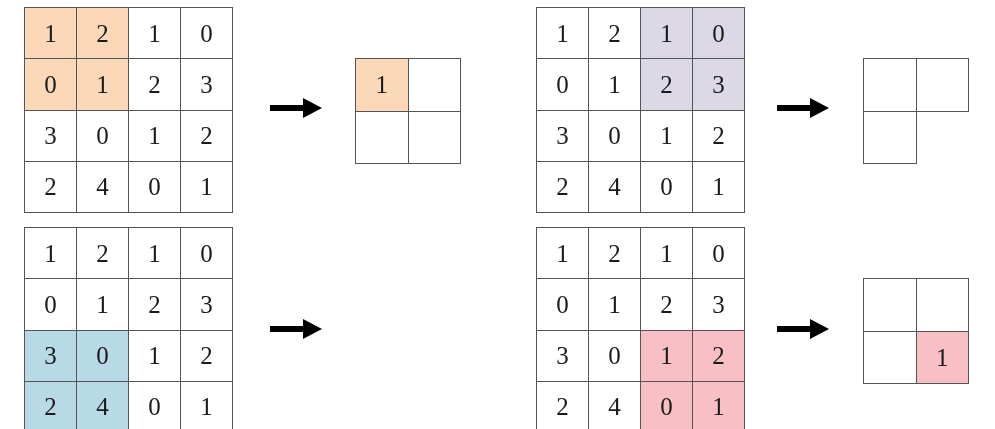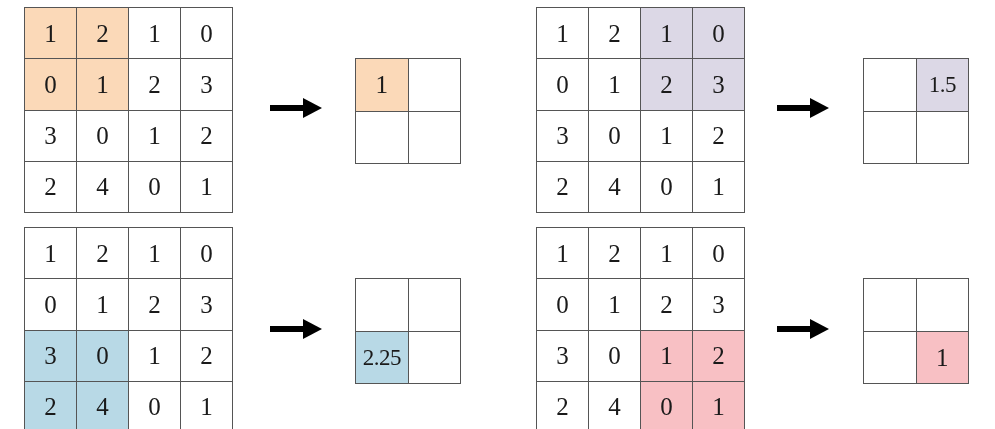--- a/index.html
+++ b/index.html
@@ -136,21 +136,20 @@
       <div class="cell">1</div>
     </div>
     <div class="arrow" style="left: 777px; top: 97px;">
       <svg width="52" height="22" viewBox="0 0 52 22">
         <rect x="0" y="8" width="36" height="6" fill="#000000"></rect>
         <polygon points="33,1 52,11 33,21" fill="#000000"></polygon>
       </svg>
     </div>
     <div class="grid-out" style="left: 863px; top: 58px;">
       <div class="cell"></div>
-      <div class="cell narrow" style="background: rgb(220, 216, 230);">1.5</div>
       <div class="cell"></div>
       <div class="cell"></div>
     </div>
     <div class="grid-in" style="left: 24px; top: 227px;">
       <div class="cell">1</div>
       <div class="cell">2</div>
       <div class="cell">1</div>
       <div class="cell">0</div>
       <div class="cell">0</div>
       <div class="cell">1</div>
@@ -163,26 +162,20 @@
       <div class="cell" style="background: rgb(184, 217, 230);">2</div>
       <div class="cell" style="background: rgb(184, 217, 230);">4</div>
       <div class="cell">0</div>
       <div class="cell">1</div>
     </div>
     <div class="arrow" style="left: 270px; top: 318px;">
       <svg width="52" height="22" viewBox="0 0 52 22">
         <rect x="0" y="8" width="36" height="6" fill="#000000"></rect>
         <polygon points="33,1 52,11 33,21" fill="#000000"></polygon>
       </svg>
-    </div>
-    <div class="grid-out" style="left: 355px; top: 278px;">
-      <div class="cell"></div>
-      <div class="cell"></div>
-      <div class="cell narrow" style="background: rgb(184, 217, 230);">2.25</div>
-      <div class="cell"></div>
     </div>
     <div class="grid-in" style="left: 536px; top: 227px;">
       <div class="cell">1</div>
       <div class="cell">2</div>
       <div class="cell">1</div>
       <div class="cell">0</div>
       <div class="cell">0</div>
       <div class="cell">1</div>
       <div class="cell">2</div>
       <div class="cell">3</div>

